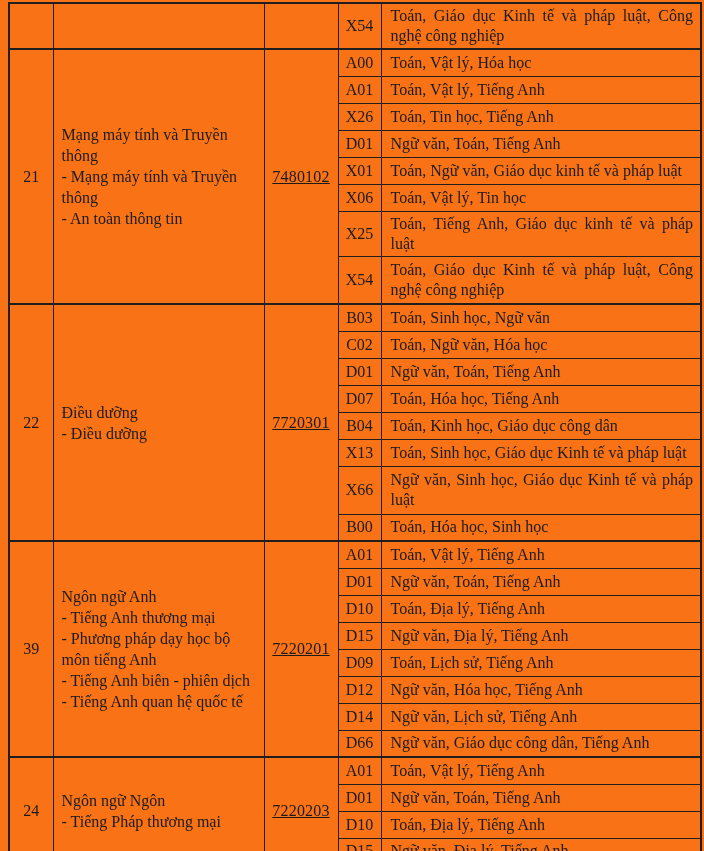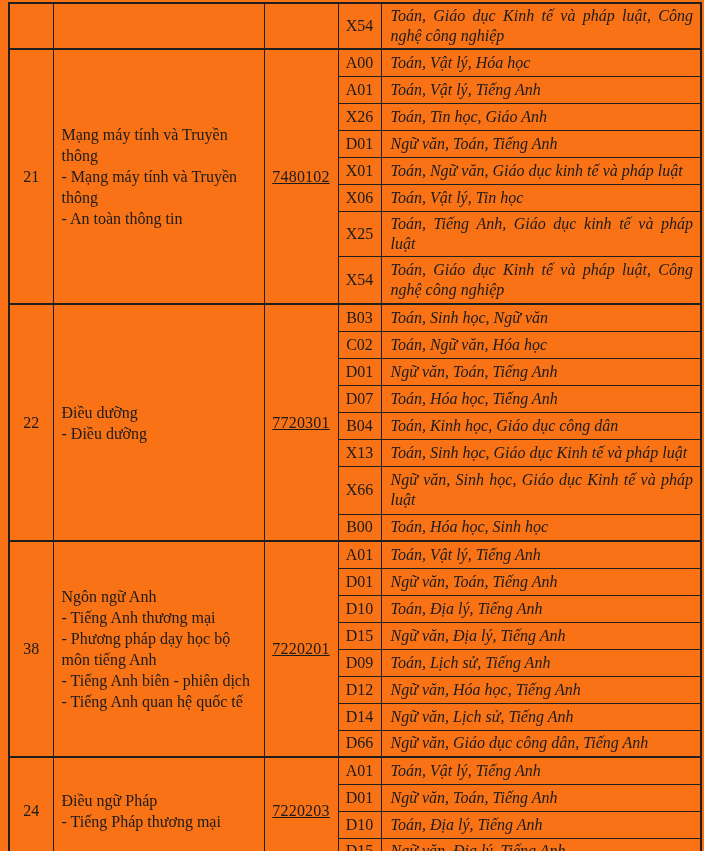--- a/index.html
+++ b/index.html
@@ -27,21 +27,21 @@
   tr.sec td { border-top-width: 2px; }
   tr.h1 { height: 27px; }
   tr.h2 { height: 48px; }
   tr.lead { height: 44px; }
   td.no { text-align: center; vertical-align: middle; }
   td.major { vertical-align: middle; padding: 4px 6px 4px 8px; }
   .major-name { font-weight: normal; line-height: 21px; }
   .spec { line-height: 21px; }
   td.mcode { text-align: center; vertical-align: middle; letter-spacing: 0.2px; text-decoration: underline; }
   td.ccode { text-align: center; vertical-align: middle; }
-  td.subj { vertical-align: middle; padding: 2px 7px 2px 9px; text-align: justify; line-height: 20px; font-style: italic; }
+  td.subj { vertical-align: middle; padding: 2px 7px 2px 9px; text-align: justify; line-height: 20px; }
 </style>
 </head>
 <body>
 
 <div class="page">
   <table class="doc">
     <colgroup>
       <col style="width:44px">
         <col style="width:211px">
         <col style="width:74px">
@@ -68,21 +68,21 @@
         <td class="mcode" rowspan="8">7480102</td>
         <td class="ccode">A00</td>
         <td class="subj">Toán, Vật lý, Hóa học</td>
       </tr>
       <tr class="h1">
         <td class="ccode">A01</td>
         <td class="subj">Toán, Vật lý, Tiếng Anh</td>
       </tr>
       <tr class="h1">
         <td class="ccode">X26</td>
-        <td class="subj">Toán, Tin học, Giáo Anh</td>
+        <td class="subj">Toán, Tin học, Tiếng Anh</td>
       </tr>
       <tr class="h1">
         <td class="ccode">D01</td>
         <td class="subj">Ngữ văn, Toán, Tiếng Anh</td>
       </tr>
       <tr class="h1">
         <td class="ccode">X01</td>
         <td class="subj">Toán, Ngữ văn, Giáo dục kinh tế và pháp luật</td>
       </tr>
       <tr class="h1">
@@ -131,21 +131,21 @@
       <tr class="h2">
         <td class="ccode">X66</td>
         <td class="subj">Ngữ văn, Sinh học, Giáo dục Kinh tế và pháp luật</td>
       </tr>
       <tr class="h1">
         <td class="ccode">B00</td>
         <td class="subj">Toán, Hóa học, Sinh học</td>
       </tr>
 
       <tr class="h1 sec">
-        <td class="no" rowspan="8">38</td>
+        <td class="no" rowspan="8">39</td>
         <td class="major" rowspan="8">
           <div class="major-name">Ngôn ngữ Anh</div>
           <div class="spec">- Tiếng Anh thương mại</div>
           <div class="spec">- Phương pháp dạy học bộ môn tiếng Anh</div>
           <div class="spec">- Tiếng Anh biên - phiên dịch</div>
           <div class="spec">- Tiếng Anh quan hệ quốc tế</div>
         </td>
         <td class="mcode" rowspan="8">7220201</td>
         <td class="ccode">A01</td>
         <td class="subj">Toán, Vật lý, Tiếng Anh</td>
@@ -175,21 +175,21 @@
         <td class="subj">Ngữ văn, Lịch sử, Tiếng Anh</td>
       </tr>
       <tr class="h1">
         <td class="ccode">D66</td>
         <td class="subj">Ngữ văn, Giáo dục công dân, Tiếng Anh</td>
       </tr>
 
       <tr class="h1 sec">
         <td class="no" rowspan="4">24</td>
         <td class="major" rowspan="4">
-          <div class="major-name">Điều ngữ Pháp</div>
+          <div class="major-name">Ngôn ngữ Ngôn</div>
           <div class="spec">- Tiếng Pháp thương mại</div>
         </td>
         <td class="mcode" rowspan="4">7220203</td>
         <td class="ccode">A01</td>
         <td class="subj">Toán, Vật lý, Tiếng Anh</td>
       </tr>
       <tr class="h1">
         <td class="ccode">D01</td>
         <td class="subj">Ngữ văn, Toán, Tiếng Anh</td>
       </tr>

